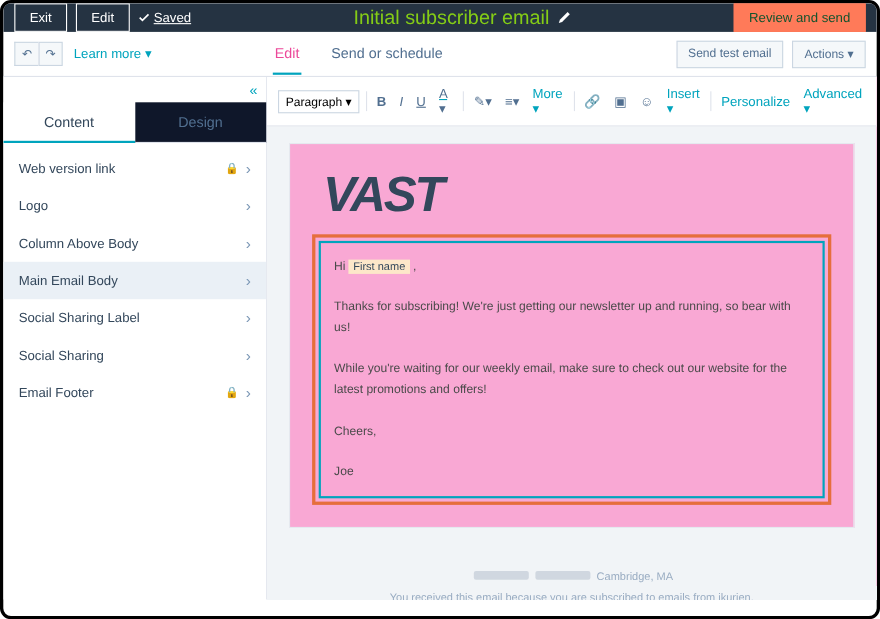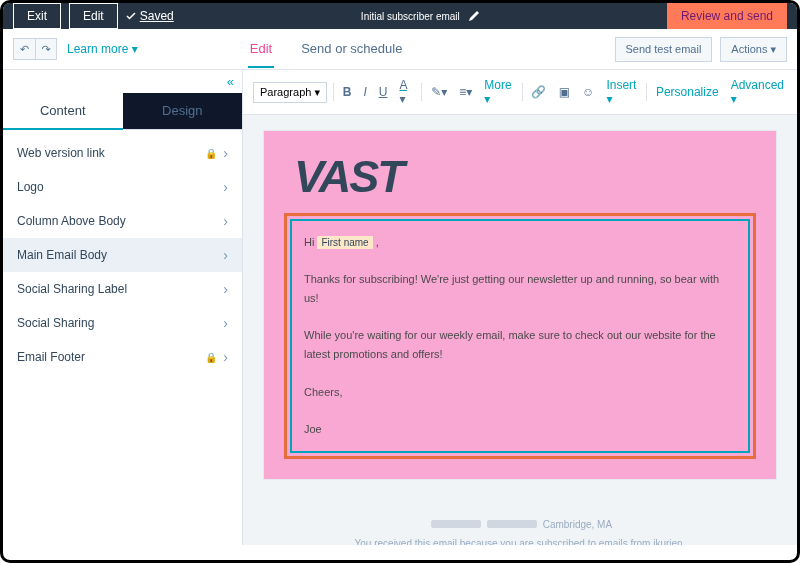--- a/index.html
+++ b/index.html
@@ -1,22 +1,22 @@
 <!DOCTYPE html>
 <html><head>
 <meta charset="utf-8">
 <style>
 *{box-sizing:border-box;margin:0;padding:0;font-family:-apple-system,BlinkMacSystemFont,"Segoe UI",Arial,sans-serif}
 body{background:#fff;width:800px;height:563px;overflow:hidden;border:3px solid #000;border-radius:10px}
 .topbar{background:#253342;height:26px;display:flex;align-items:center;padding:0 10px;gap:8px}
 .btn{border:1px solid #fff;background:transparent;color:#fff;padding:5px 13px;font-size:12px;font-weight:500;cursor:pointer}
-.btn-orange{background:#ff7a59;border-color:#ff7a59;color:#701a75}
+.btn-orange{background:#ff7a59;border-color:#ff7a59;color:#14532d}
 .saved{color:#fff;font-size:12px;display:flex;align-items:center;gap:4px}
 .saved span{text-decoration:underline}
-.title-wrap{flex:1;text-align:left;color:#ffffff;font-size:10px;display:flex;justify-content:center;align-items:center;gap:8px}
+.title-wrap{flex:1;text-align:left;color:#84cc16;font-size:18px;display:flex;justify-content:center;align-items:center;gap:8px}
 .subbar{height:41px;border-bottom:1px solid #dfe3eb;display:flex;align-items:center;padding:0 10px;gap:10px}
 .undo-redo{display:flex}
 .ur-btn{width:22px;height:22px;border:1px solid #cbd6e2;display:flex;align-items:center;justify-content:center;background:#f5f8fa;font-size:11px;color:#516f90}
 .ur-btn:first-child{border-right:none}
 .learn{color:#00a4bd;font-size:12px}
 .tabs{display:flex;gap:25px;margin:0 auto}
 .tab{font-size:13px;color:#516f90;padding:10px 2px;cursor:pointer}
 .tab.active{color:#ec4899;border-bottom:2px solid #00a4bd;font-weight:400}
 .rbtns{display:flex;gap:8px;margin-left:auto}
 .rbtn{border:1px solid #cbd6e2;background:#f5f8fa;color:#516f90;padding:5px 10px;font-size:11px;cursor:pointer}

